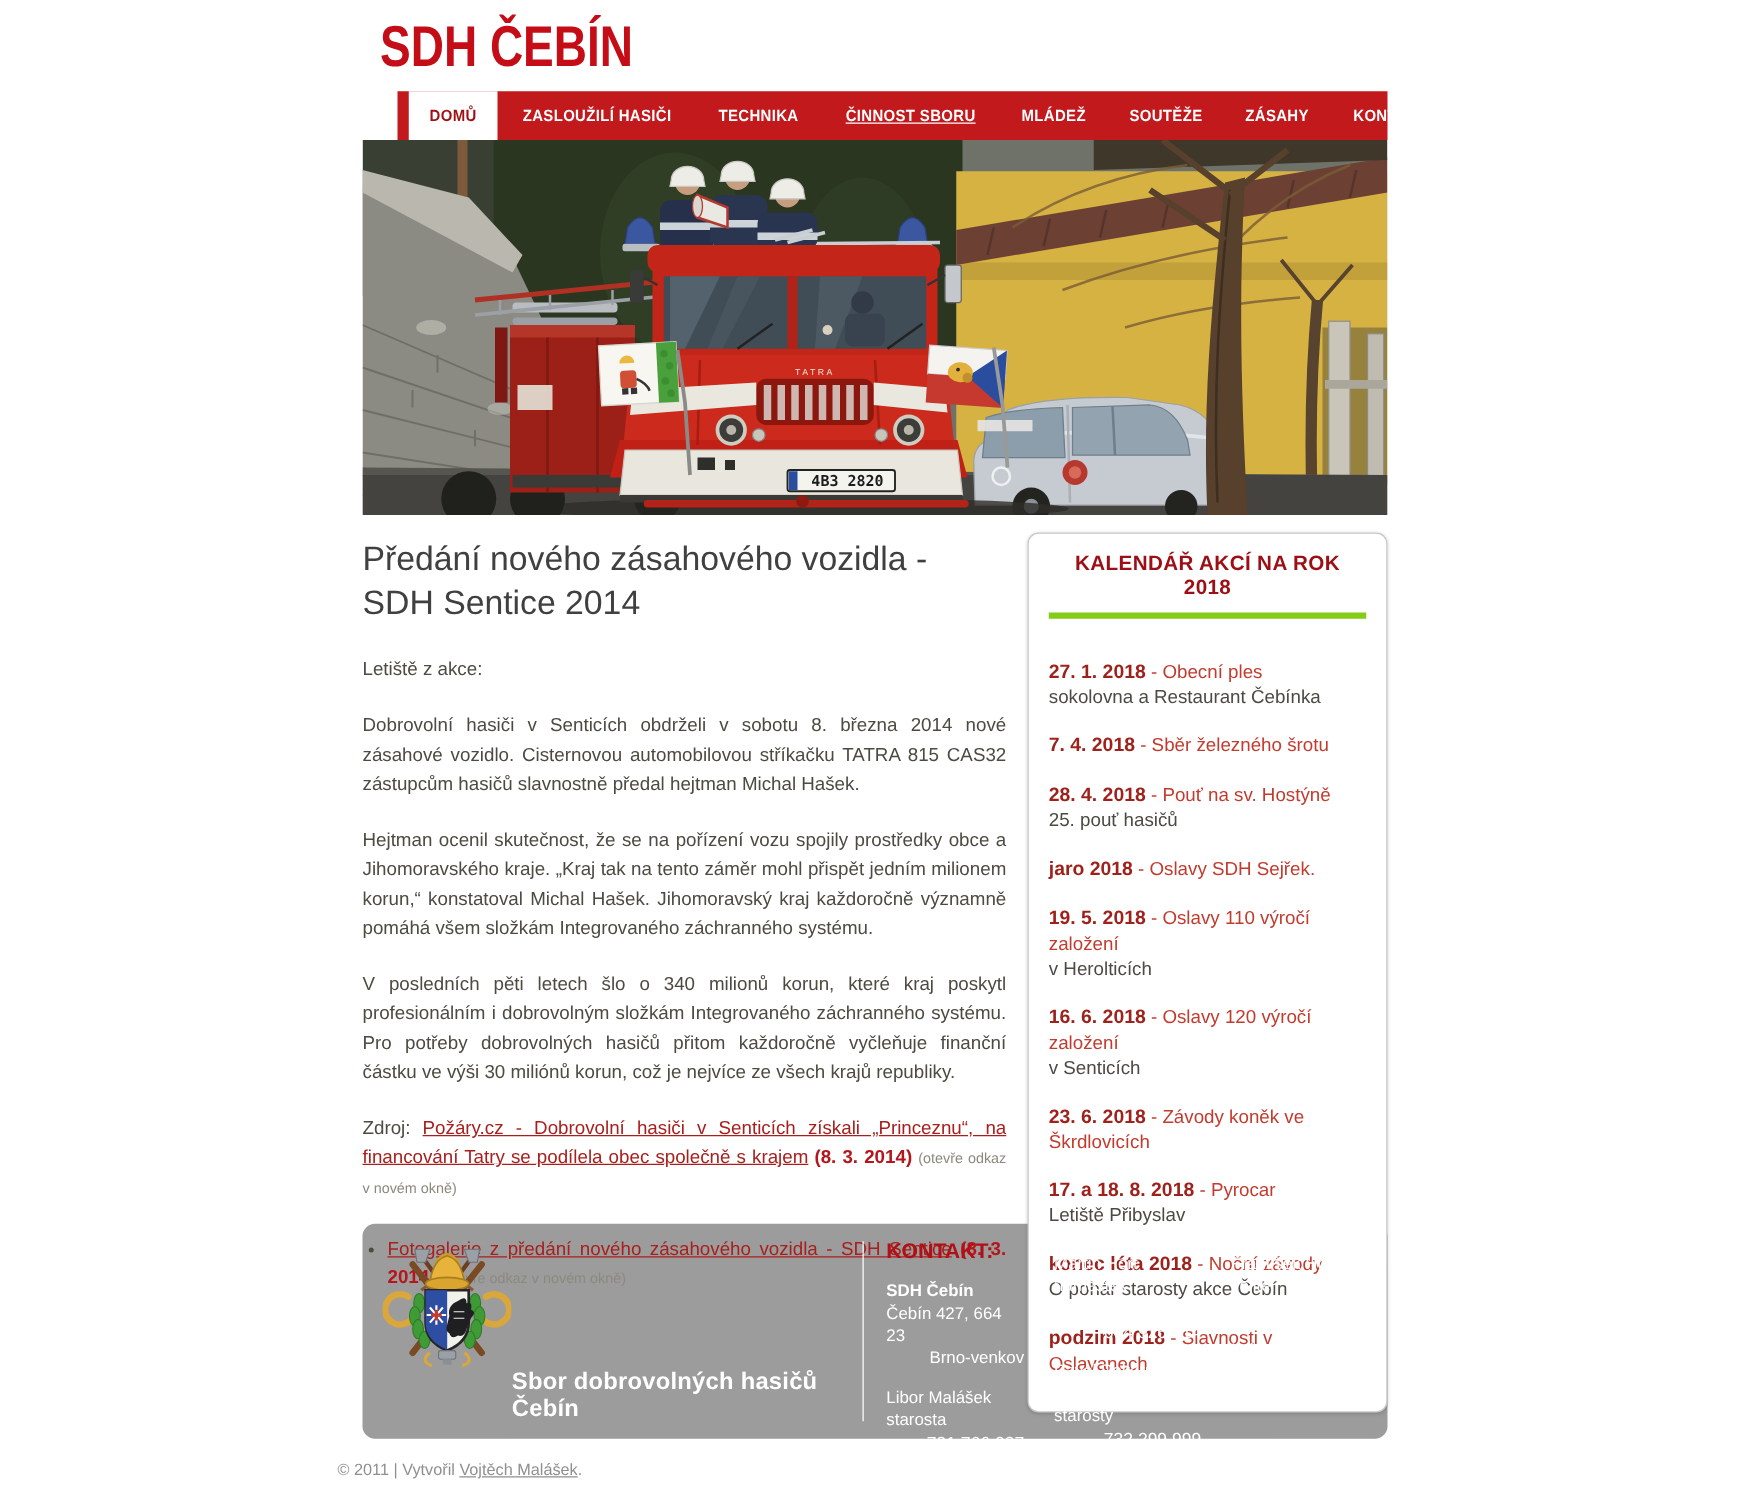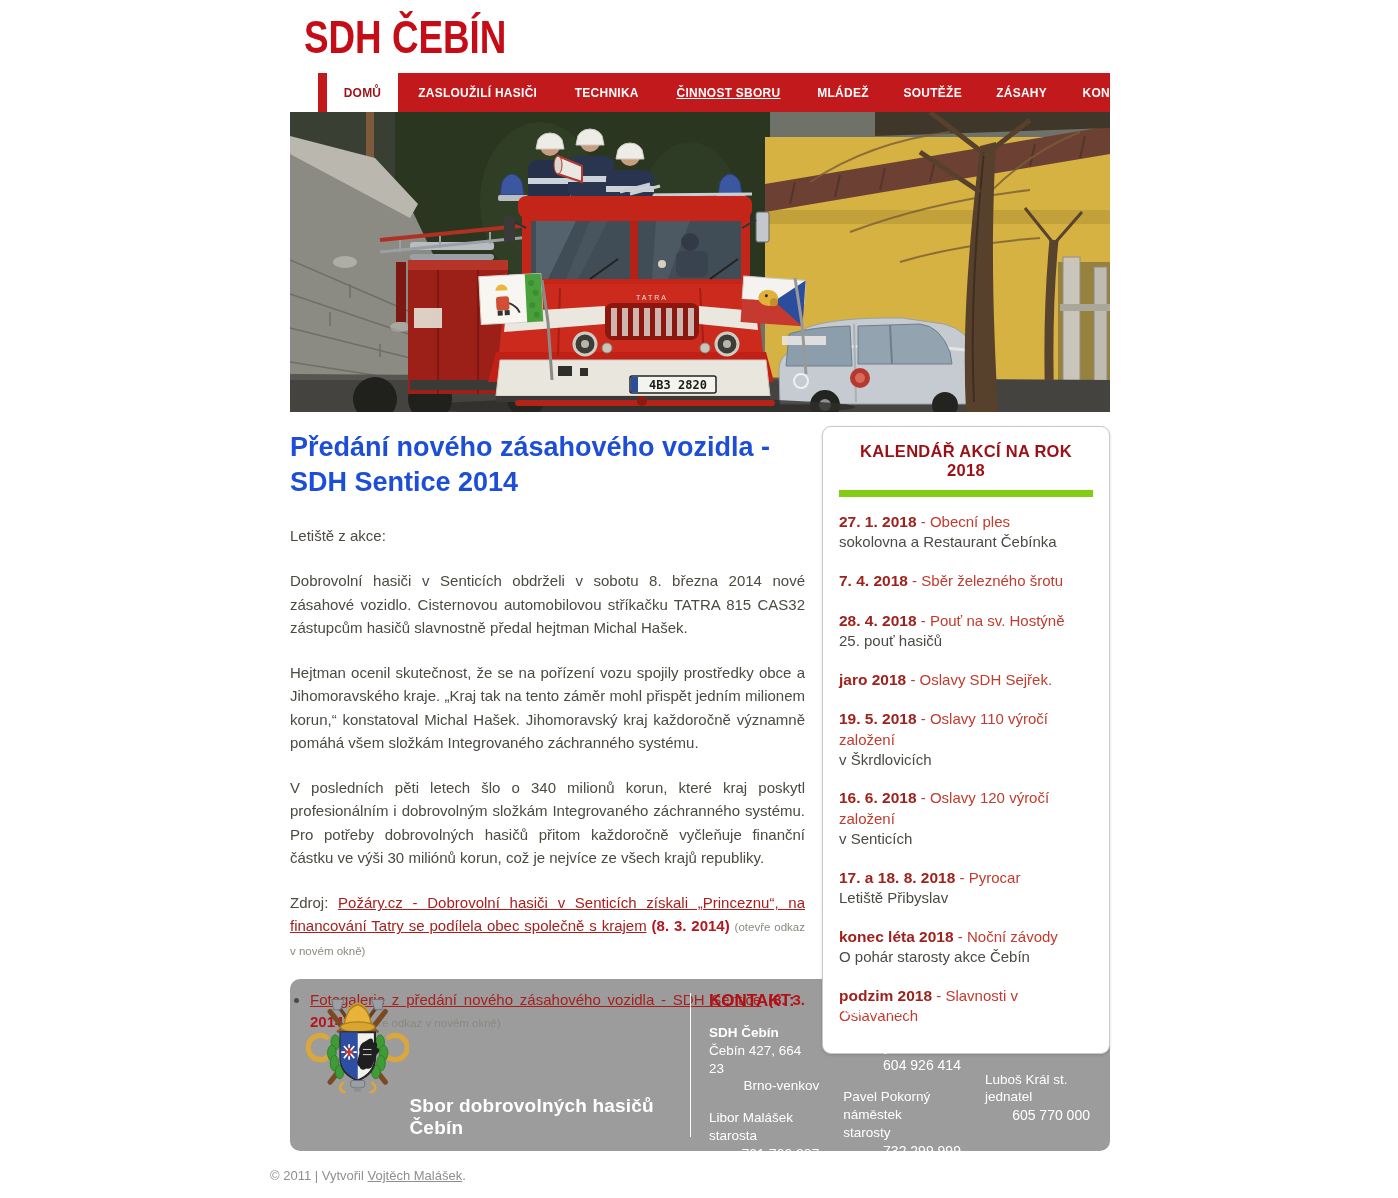--- a/index.html
+++ b/index.html
@@ -30,21 +30,21 @@
   .nav-item.current span { text-decoration: underline; }
 
   
   .hero { height: 300px; overflow: hidden; }
   .hero svg { display: block; }
 
   
   .main { display: flex; margin-top: 14px; height: 553px; align-items: flex-start; }
   .article { width: 515px; }
   .article-title {
-    width: 482px; font-size: 27px; font-weight: 700; color: #1d4ed8;
+    width: 482px; font-size: 27px; font-weight: 400; color: #404040;
     line-height: 1.3; margin: 4px 0 24px;
   }
   .article p {
     font-size: 15px; line-height: 1.55; color: #4c4a41;
     text-align: justify; margin-bottom: 22px;
   }
   a.body-link { color: #a8201e; text-decoration: underline; }
   .date-bold { font-weight: 700; color: #b5161c; }
   .src-note { font-size: 11.5px; color: #8b897f; }
   .article ul { margin: 28px 0 0 20px; }
@@ -52,22 +52,22 @@
 
   
   .sidebar {
     margin-left: auto; width: 288px; background: #fff;
     border: 1px solid #c9c9c9; border-radius: 9px;
     box-shadow: 0 1px 3px rgba(0,0,0,.15);
     padding: 15px 16px 8px; min-height: 497px;
   }
   .cal-title {
     text-align: center; color: #9c1015; font-weight: 700; font-size: 16.5px;
-    letter-spacing: .3px; padding-bottom: 10px; border-bottom: 7px solid #84cc16;
-    margin-bottom: 15px;
+    letter-spacing: .3px; padding-bottom: 10px; border-bottom: 5px solid #84cc16;
+    margin-bottom: 33px;
   }
   .event { margin-bottom: 19px; font-size: 15px; line-height: 1.32; }
   .event .d { font-weight: 700; color: #9e221c; font-size: 15.5px; }
   .event .n, .event .sep { color: #c23b2e; }
   .event .detail { color: #4c4a44; }
 
   
   .footer {
     display: flex; background: #9c9c9c; border-radius: 10px;
     height: 172px; color: #fff;
@@ -357,25 +357,29 @@
       <div class="event">
         <span class="d">28. 4. 2018</span><span class="sep"> - </span><span class="n">Pouť na sv. Hostýně</span>
         <div class="detail">25. pouť hasičů</div>
       </div>
       <div class="event">
         <span class="d">jaro 2018</span><span class="sep"> - </span><span class="n">Oslavy SDH Sejřek.</span>
         <div class="detail"></div>
       </div>
       <div class="event">
         <span class="d">19. 5. 2018</span><span class="sep"> - </span><span class="n">Oslavy 110 výročí založení</span>
-        <div class="detail">v Škrdlovicích</div>
+        <div class="detail">v Herolticích</div>
       </div>
       <div class="event">
         <span class="d">16. 6. 2018</span><span class="sep"> - </span><span class="n">Oslavy 120 výročí založení</span>
         <div class="detail">v Senticích</div>
+      </div>
+      <div class="event">
+        <span class="d">23. 6. 2018</span><span class="sep"> - </span><span class="n">Závody koněk ve Škrdlovicích</span>
+        <div class="detail"></div>
       </div>
       <div class="event">
         <span class="d">17. a 18. 8. 2018</span><span class="sep"> - </span><span class="n">Pyrocar</span>
         <div class="detail">Letiště Přibyslav</div>
       </div>
       <div class="event">
         <span class="d">konec léta 2018</span><span class="sep"> - </span><span class="n">Noční závody</span>
         <div class="detail">O pohár starosty akce Čebín</div>
       </div>
       <div class="event">

